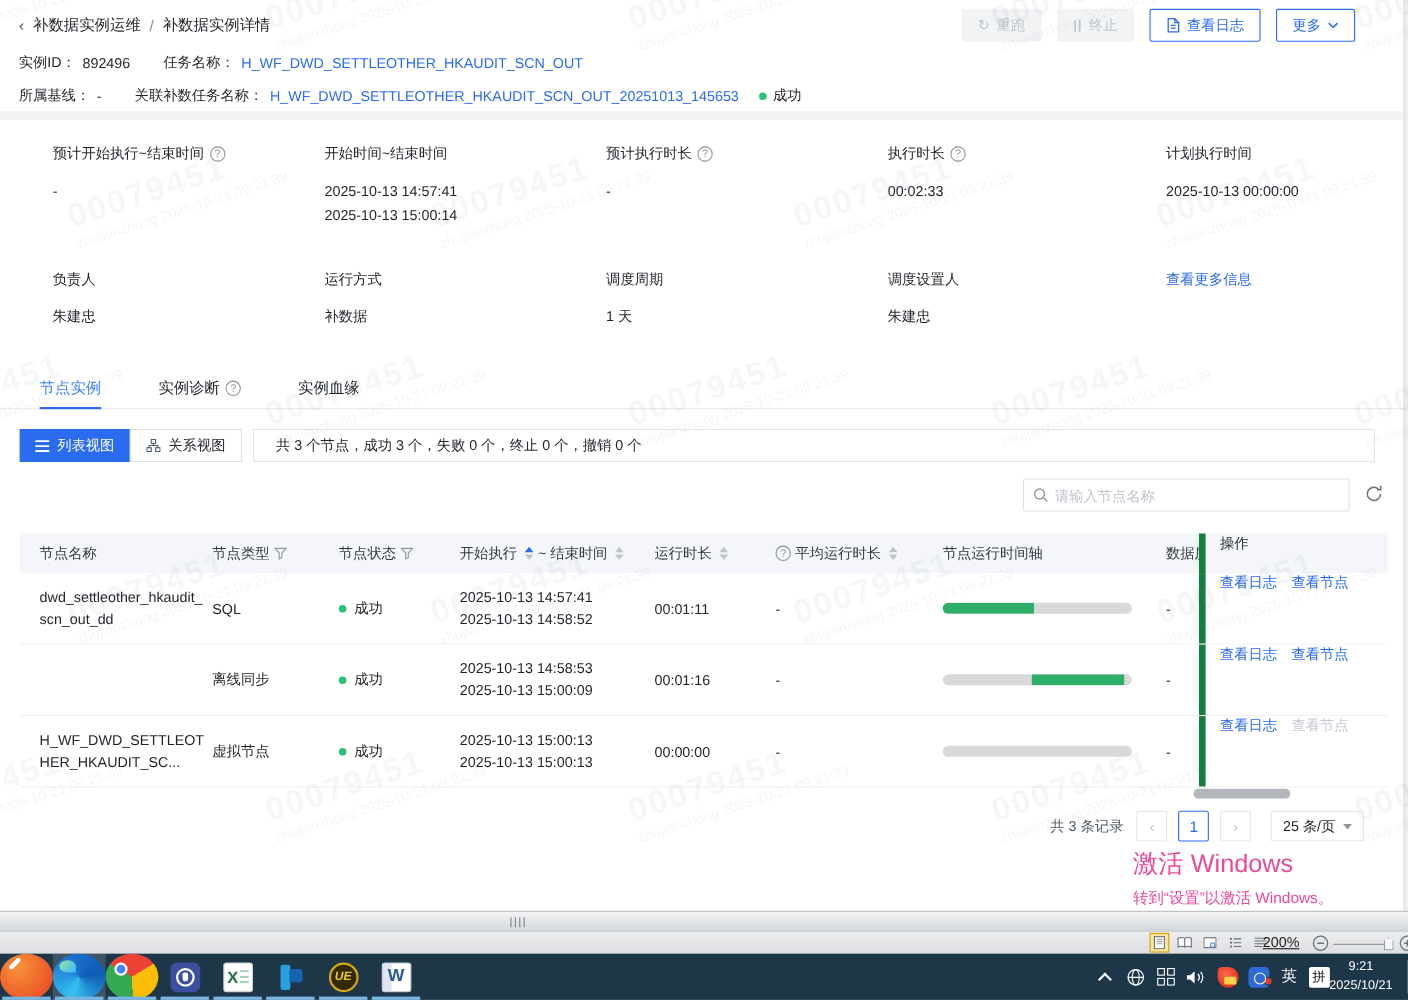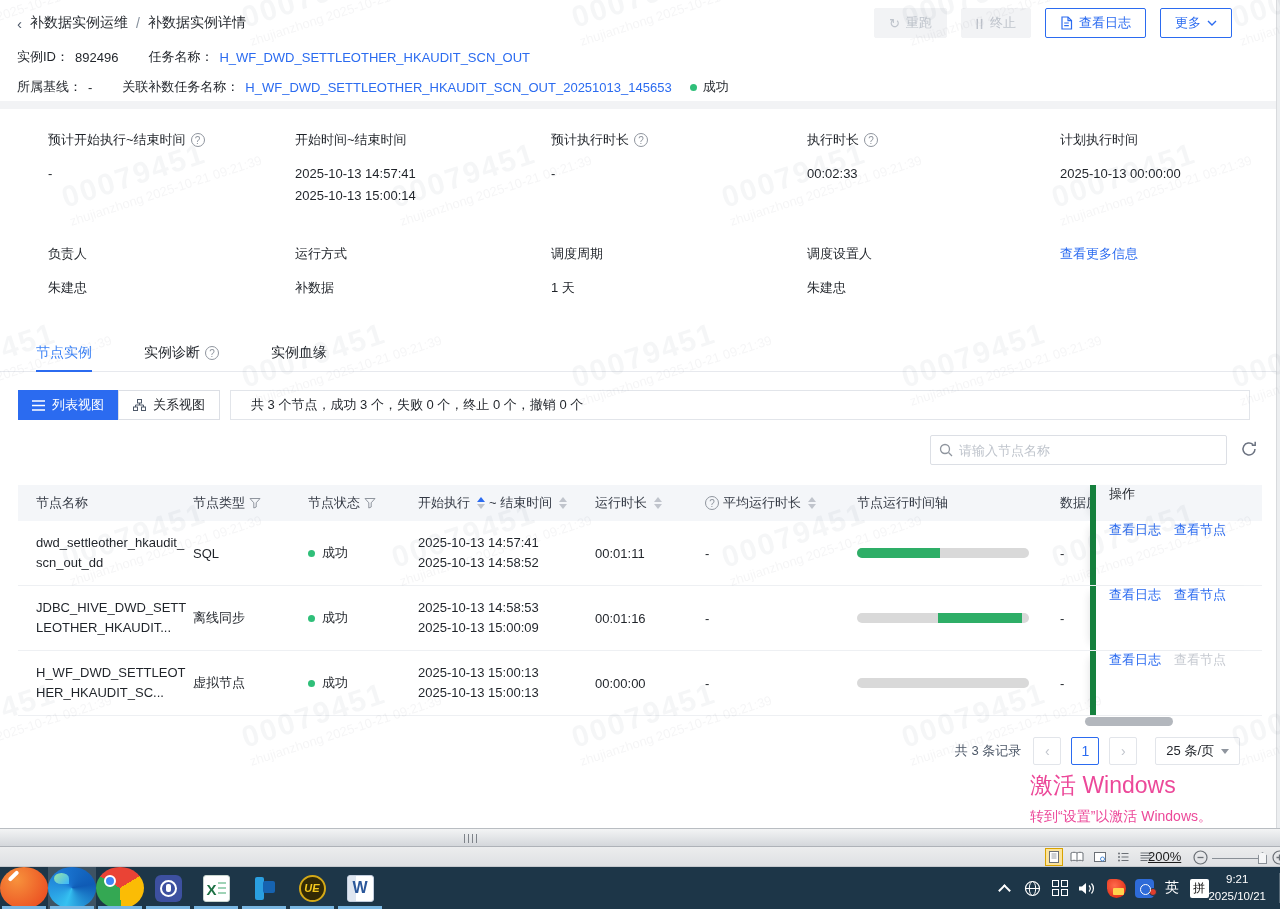--- a/index.html
+++ b/index.html
@@ -435,23 +435,20 @@
       <div class="cell col-dq">
           <span>-</span>
         </div>
       <div class="ops-panel">
         <span class="oplink">查看日志</span>
         <span class="oplink">查看节点</span>
       </div>
     </div>
 
     <div class="tbl-row">
-      <div class="cell col-name name-cell">
-          <span>JDBC_HIVE_DWD_SETTLEOTHER_HKAUDIT...</span>
-        </div>
       <div class="cell col-type">
           <span>离线同步</span>
         </div>
       <div class="cell col-status">
           <span class="dot"></span>
           <span>成功</span>
         </div>
       <div class="cell col-time">
           <div class="two-line">
             <div>2025-10-13 14:58:53</div>

